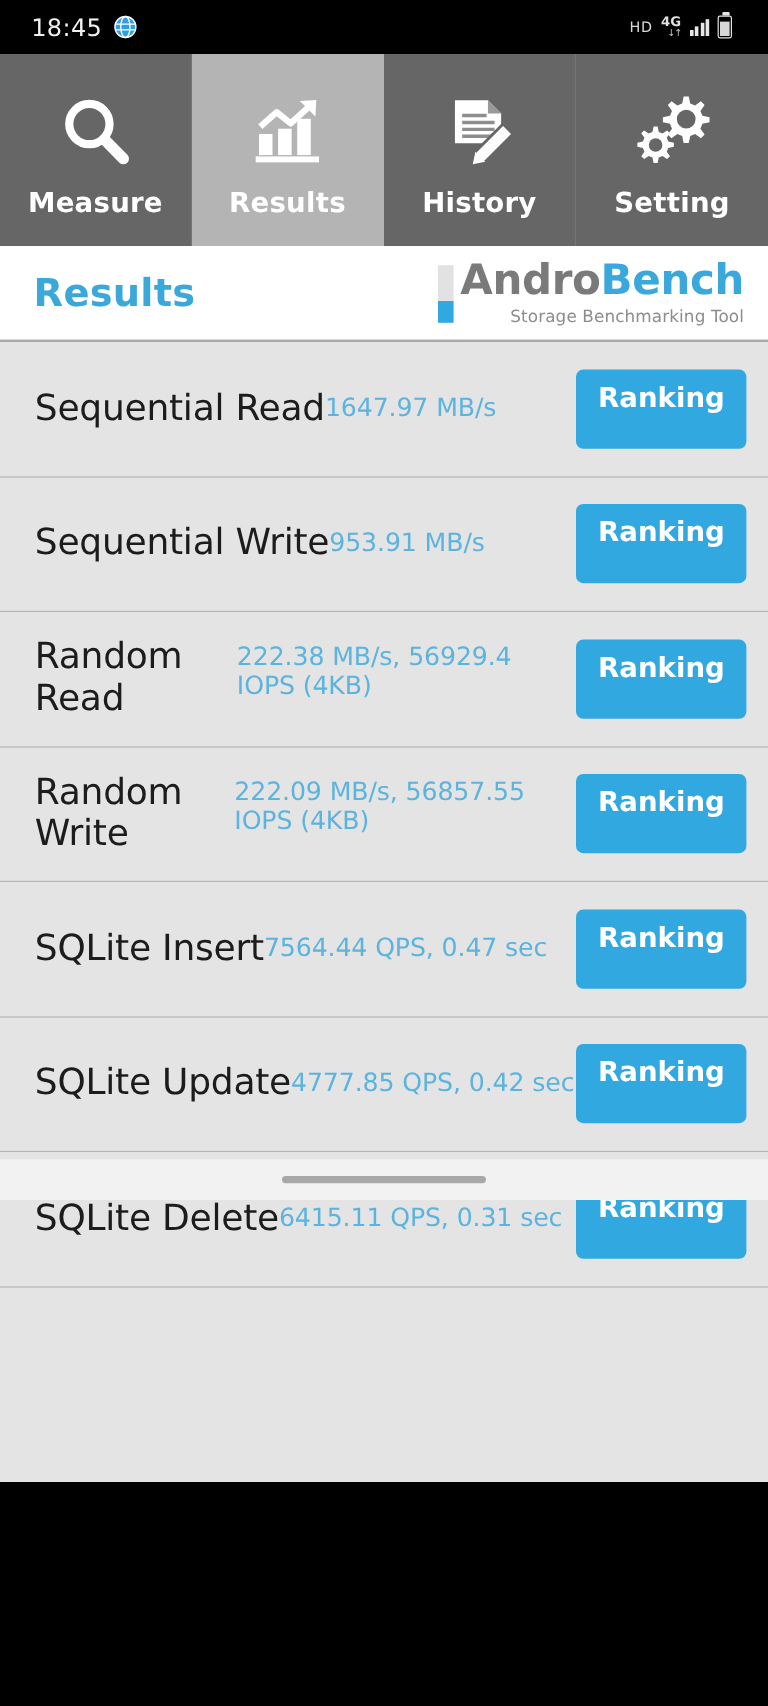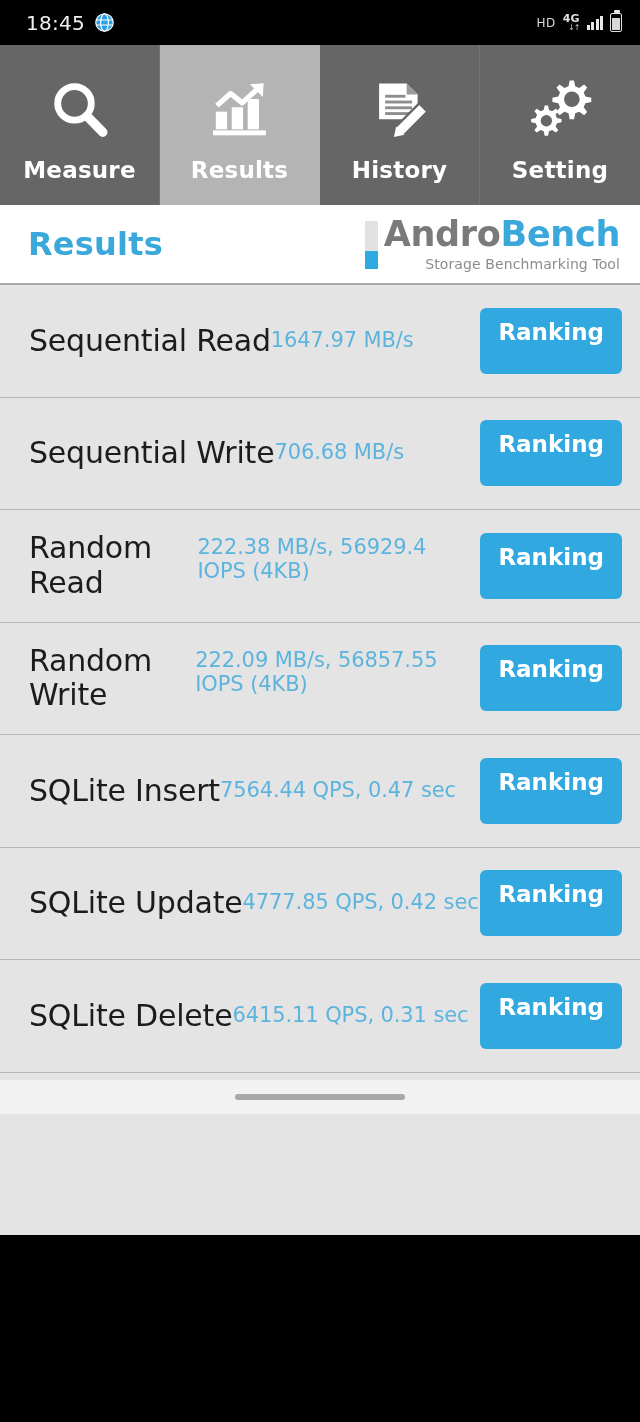--- a/index.html
+++ b/index.html
@@ -5,34 +5,34 @@
 <style>
   * { margin:0; padding:0; box-sizing:border-box; }
   html, body {
     width:640px; height:1422px;
     background:#000;
     font-family:"DejaVu Sans", sans-serif;
     overflow:hidden;
   }
   #phone {
     position:relative;
-    width:640px; height:1114px;
+    width:640px; height:1000px;
     background:#a16207;
   }
 
   
   #statusbar {
     position:absolute; left:0; top:0; width:640px; height:45px;
     background:#000; color:#e8e8e8;
     display:flex; align-items:center;
   }
   #sb-left { display:flex; align-items:center; gap:9px; margin-left:26px; }
   #sb-clock { font-size:20px; letter-spacing:.3px; color:#f0f0f0; font-family:"DejaVu Sans", sans-serif; }
   .sb-globe { width:21px; height:21px; display:block; }
-  #sb-right { margin-left:auto; margin-right:18px; display:flex; align-items:center; gap:7px; }
+  #sb-right { margin-left:auto; margin-right:30px; display:flex; align-items:center; gap:7px; }
   #sb-hd { font-size:12px; color:#d8d8d8; letter-spacing:.5px; }
   #sb-net { display:flex; flex-direction:column; align-items:flex-end; line-height:1; }
   #sb-net .g4 { font-size:11px; color:#e0e0e0; font-weight:bold; }
   #sb-net .arrows { font-size:8px; color:#c8c8c8; letter-spacing:-1px; }
   #sb-bars { display:flex; align-items:flex-end; gap:1.5px; height:15px; }
   #sb-bars i { display:block; width:3px; background:#e8e8e8; }
   #sb-bars i:nth-child(1){height:5px}
   #sb-bars i:nth-child(2){height:8px}
   #sb-bars i:nth-child(3){height:11px}
   #sb-bars i:nth-child(4){height:14px}
@@ -238,21 +238,21 @@
       <span class="rtext">
         <span class="rname">Sequential Read</span>
         <span class="rval">1647.97 MB/s</span>
       </span>
       <button class="rank-btn">Ranking</button>
     </div>
 
     <div class="row">
       <span class="rtext">
         <span class="rname">Sequential Write</span>
-        <span class="rval">706.68 MB/s</span>
+        <span class="rval">953.91 MB/s</span>
       </span>
       <button class="rank-btn">Ranking</button>
     </div>
 
     <div class="row">
       <span class="rtext">
         <span class="rname">Random Read</span>
         <span class="rval">222.38 MB/s, 56929.4 IOPS (4KB)</span>
       </span>
       <button class="rank-btn">Ranking</button>

